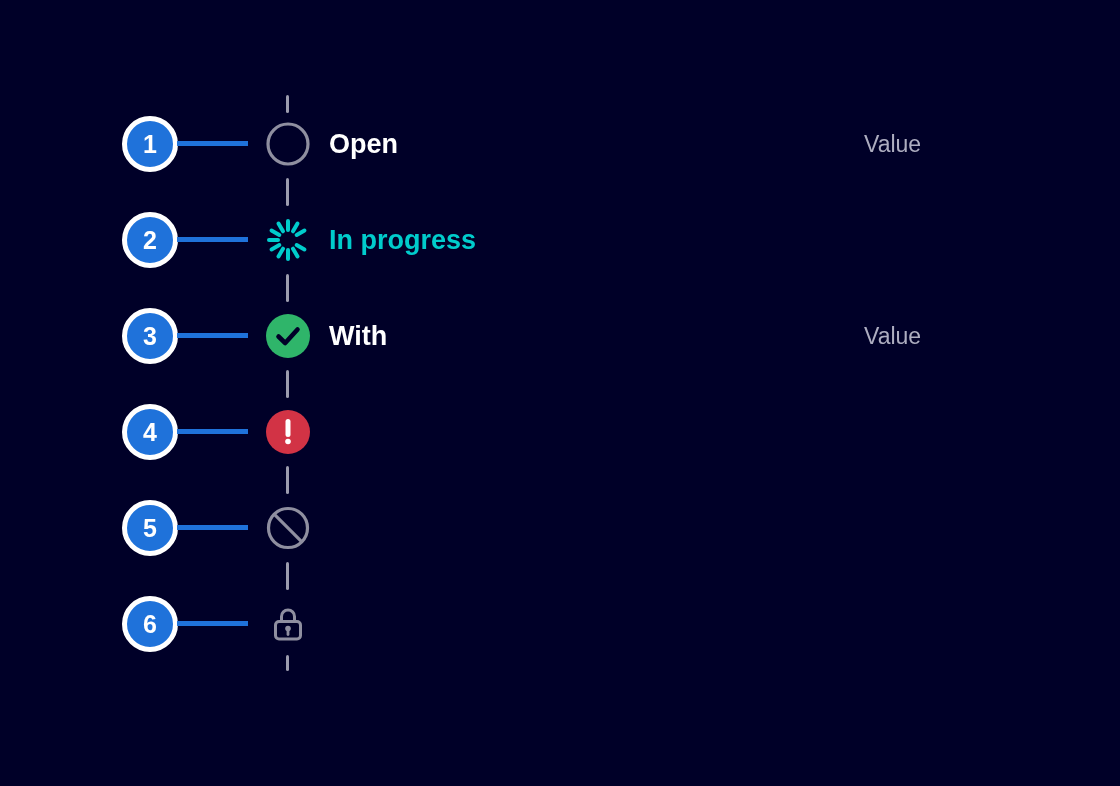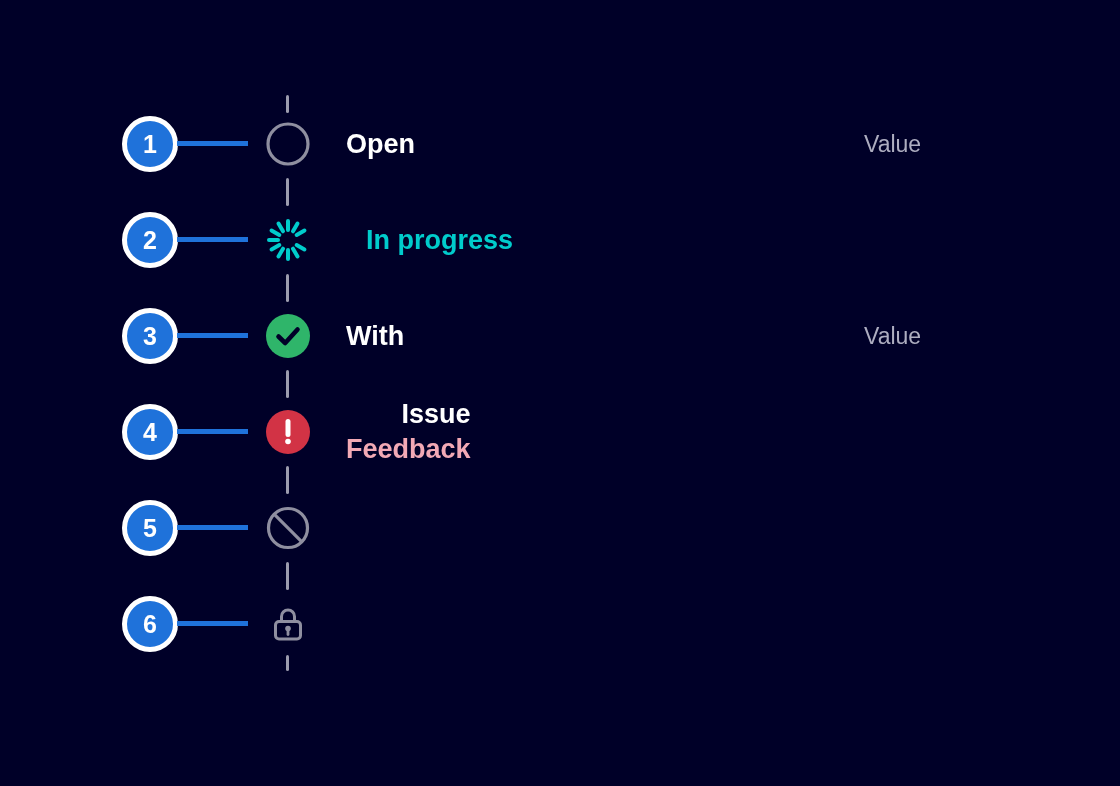--- a/index.html
+++ b/index.html
@@ -28,25 +28,25 @@
     display: flex; align-items: center; justify-content: center;
     box-sizing: content-box;
   }
   .marker span { color: var(--text-white, #fff); font-size: 25px; font-weight: 700; }
   .connector {
     position: absolute; left: 177px; top: 45px;
     width: 71px; height: 5px; background: var(--accent-blue, #1F72DA);
   }
   .status-icon { position: absolute; left: 266px; top: 26px; width: 44px; height: 44px; }
   .labels {
-    position: absolute; left: 346px; top: 0; height: 96px;
-    display: flex; flex-direction: column; justify-content: center; align-items: flex-end;
+    position: absolute; left: 329px; top: 0; height: 96px;
+    display: flex; flex-direction: column; justify-content: center;
   }
   .label { font-size: 27px; font-weight: 700; color: var(--text-white, #fff); line-height: 35px; }
-  .label.teal { color: var(--progress-teal, #00CCCC); margin-left: 20px; }
+  .label.teal { color: var(--progress-teal, #00CCCC); }
   .sublabel { font-size: 27px; font-weight: 700; color: var(--feedback-pink, #F2A9B5); line-height: 35px; }
   .sublabel:empty, .value:empty { display: none; }
   .value {
     position: absolute; left: 864px; top: 0; height: 96px;
     display: flex; align-items: center;
     font-size: 23px; font-weight: 400; color: var(--value-gray, #ADADC0);
   }
 </style>
 </head>
 <body>
@@ -128,24 +128,20 @@
       <span>4</span>
     </div>
     <div class="connector"></div>
     <div class="status-icon">
       <svg viewBox="0 0 44 44" width="44" height="44">
         <circle cx="22" cy="22" r="22" style="fill:var(--alarm-red)"></circle>
         <line x1="22" y1="11.5" x2="22" y2="24.5" style="stroke:var(--text-white)" stroke-width="5" stroke-linecap="round"></line>
         <circle cx="22" cy="31.5" r="2.8" style="fill:var(--text-white)"></circle>
       </svg>
     </div>
-    <div class="labels">
-      <div class="label">Issue</div>
-      <div class="sublabel">Feedback</div>
-    </div>
 
   </div>
 
   <div class="row" style="top:480px">
     <div class="marker">
       <span>5</span>
     </div>
     <div class="connector"></div>
     <div class="status-icon">
       <svg viewBox="0 0 44 44" width="44" height="44" fill="none" style="stroke:var(--neutral-gray)" stroke-width="3.2">

